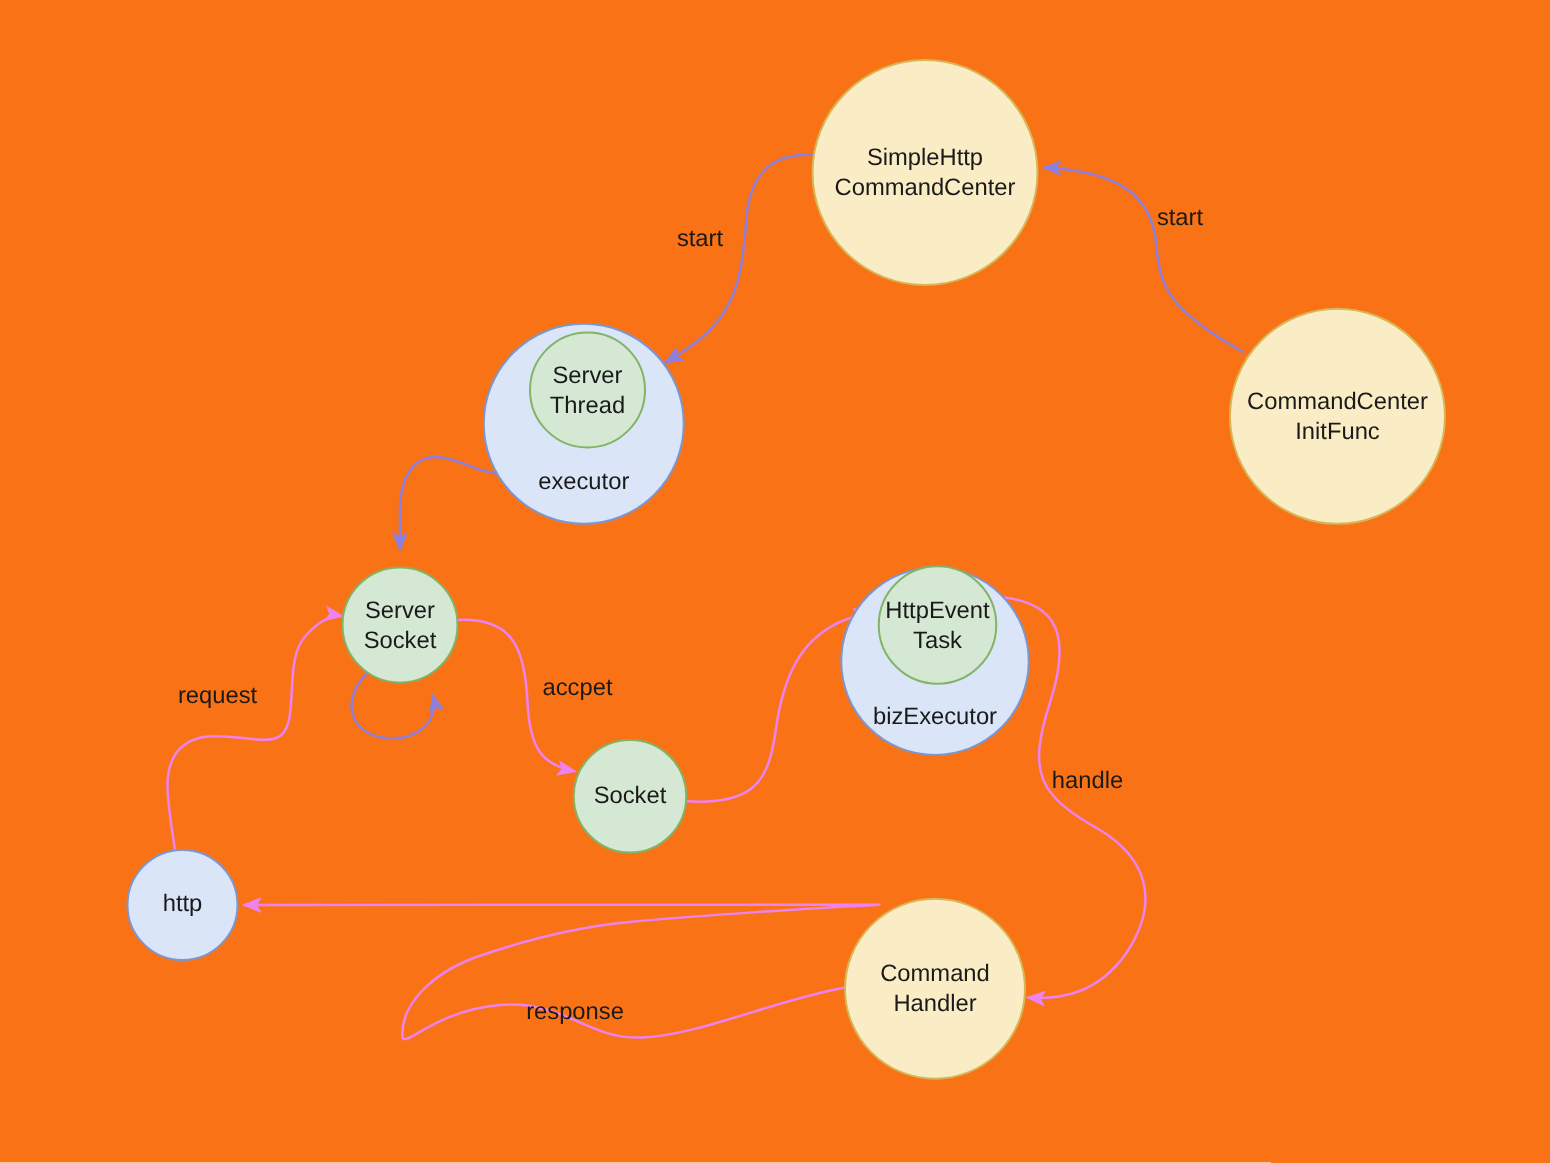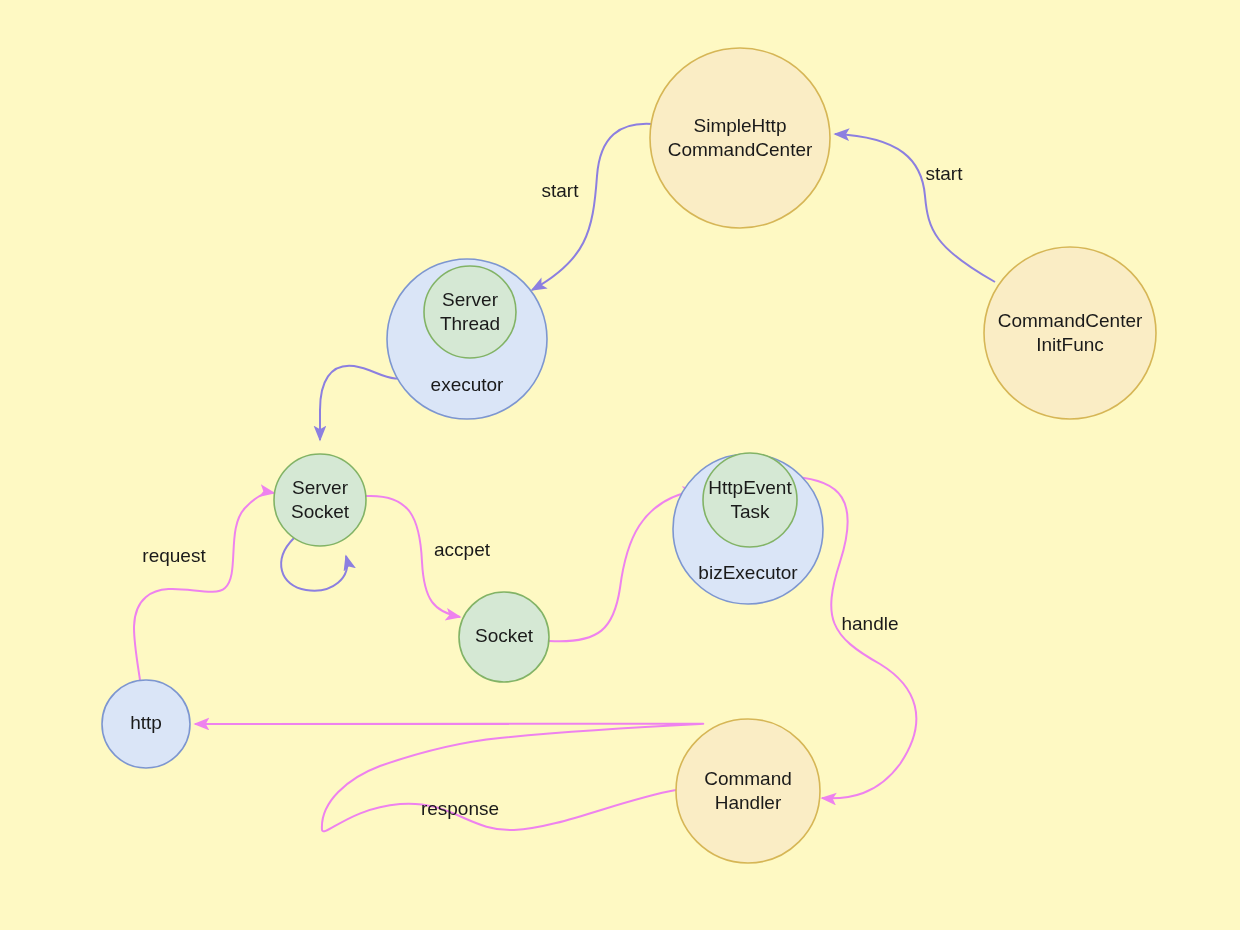--- a/index.html
+++ b/index.html
@@ -11,21 +11,21 @@
   body {
     width: 1240px;
     height: 930px;
     font-family: "Liberation Sans", sans-serif;
     overflow: hidden;
   }
   #diagram-root {
     position: relative;
     width: 1240px;
     height: 930px;
-    background: #fef9c3;
+    background: #f97316;
   }
   svg#diagram-canvas {
     position: absolute;
     top: 0;
     left: 0;
     width: 1240px;
     height: 930px;
     display: block;
   }
   .node-label {

